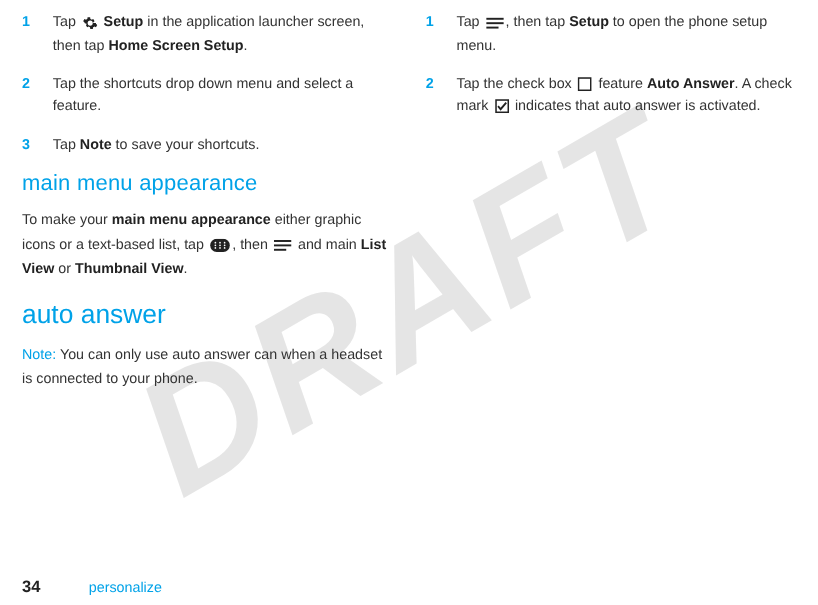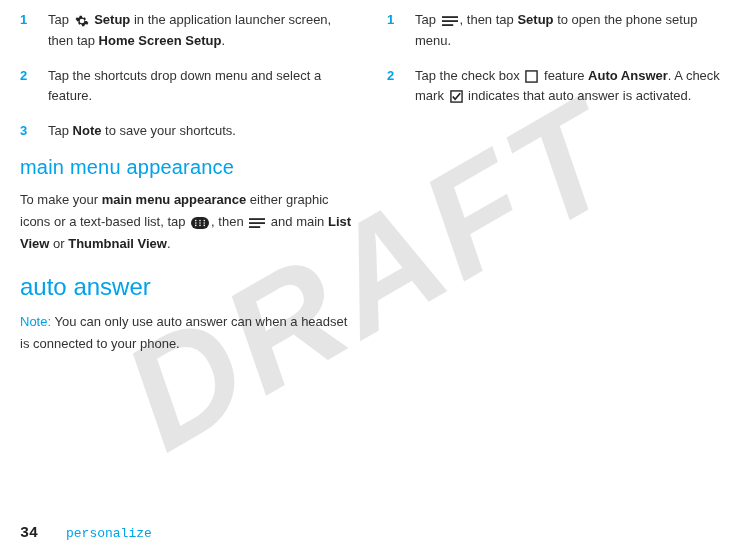--- a/index.html
+++ b/index.html
@@ -97,22 +97,21 @@
     .icon-menu svg { width: 16px; height: 12px; }
     .icon-phone svg { width: 18px; height: 12px; }
     .icon-box svg { width: 13px; height: 13px; }
     .icon-check svg { width: 13px; height: 13px; }
     .footer {
       position: absolute;
       bottom: 8px;
       left: 20px;
       display: flex;
       align-items: baseline;
-      gap: 28px;
-      font-family: Liberation Mono, monospace;
+      gap: 44px;
     }
     .page-num {
       font-weight: 700;
       font-size: 15px;
       color: #222;
     }
     .section-name {
       color: #00a2e8;
       font-size: 13px;
       margin-top: 40px;

